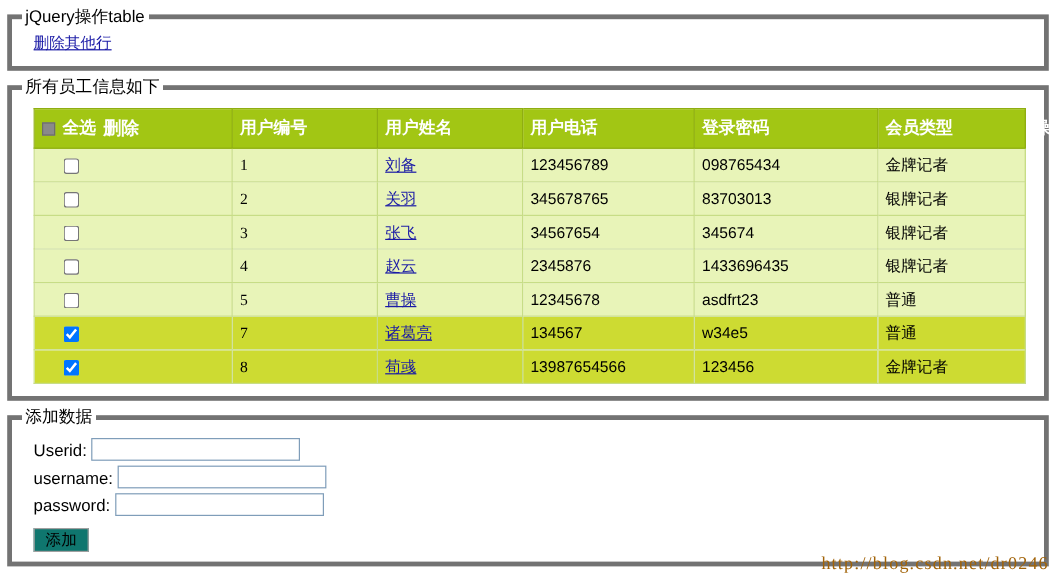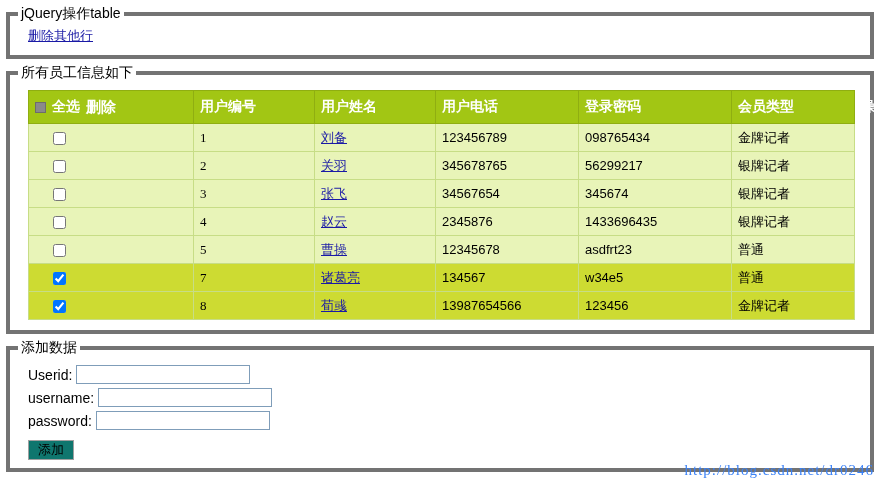--- a/index.html
+++ b/index.html
@@ -142,21 +142,21 @@
     background: #0f766e;
     color: #000;
   }
   
   #watermark {
     position: absolute;
     right: 6px;
     bottom: 4px;
     font-family: "Liberation Serif", serif;
     font-size: 15px;
-    color: #3b82f6;
+    color: #a16207;
     letter-spacing: 1px;
     white-space: nowrap;
   }
 </style>
 </head>
 <body>
 
 <fieldset id="top-fieldset">
   <legend>jQuery操作table</legend>
   <a href="#" class="plain-link" id="delete-others-link">删除其他行</a>
@@ -192,21 +192,21 @@
           <td class="c-phone">123456789</td>
           <td class="c-pwd">098765434</td>
           <td class="c-type">金牌记者</td>
           <td class="c-op"><a href="#" class="del-link">删除</a></td>
         </tr>
         <tr>
           <td class="c-check"><input type="checkbox" class="rowcheck" style=""></td>
           <td class="c-id">2</td>
           <td class="c-name"><a href="#" class="name-link">关羽</a></td>
           <td class="c-phone">345678765</td>
-          <td class="c-pwd">56299217</td>
+          <td class="c-pwd">83703013</td>
           <td class="c-type">银牌记者</td>
           <td class="c-op"><a href="#" class="del-link">删除</a></td>
         </tr>
         <tr>
           <td class="c-check"><input type="checkbox" class="rowcheck" style=""></td>
           <td class="c-id">3</td>
           <td class="c-name"><a href="#" class="name-link">张飞</a></td>
           <td class="c-phone">34567654</td>
           <td class="c-pwd">345674</td>
           <td class="c-type">银牌记者</td>

